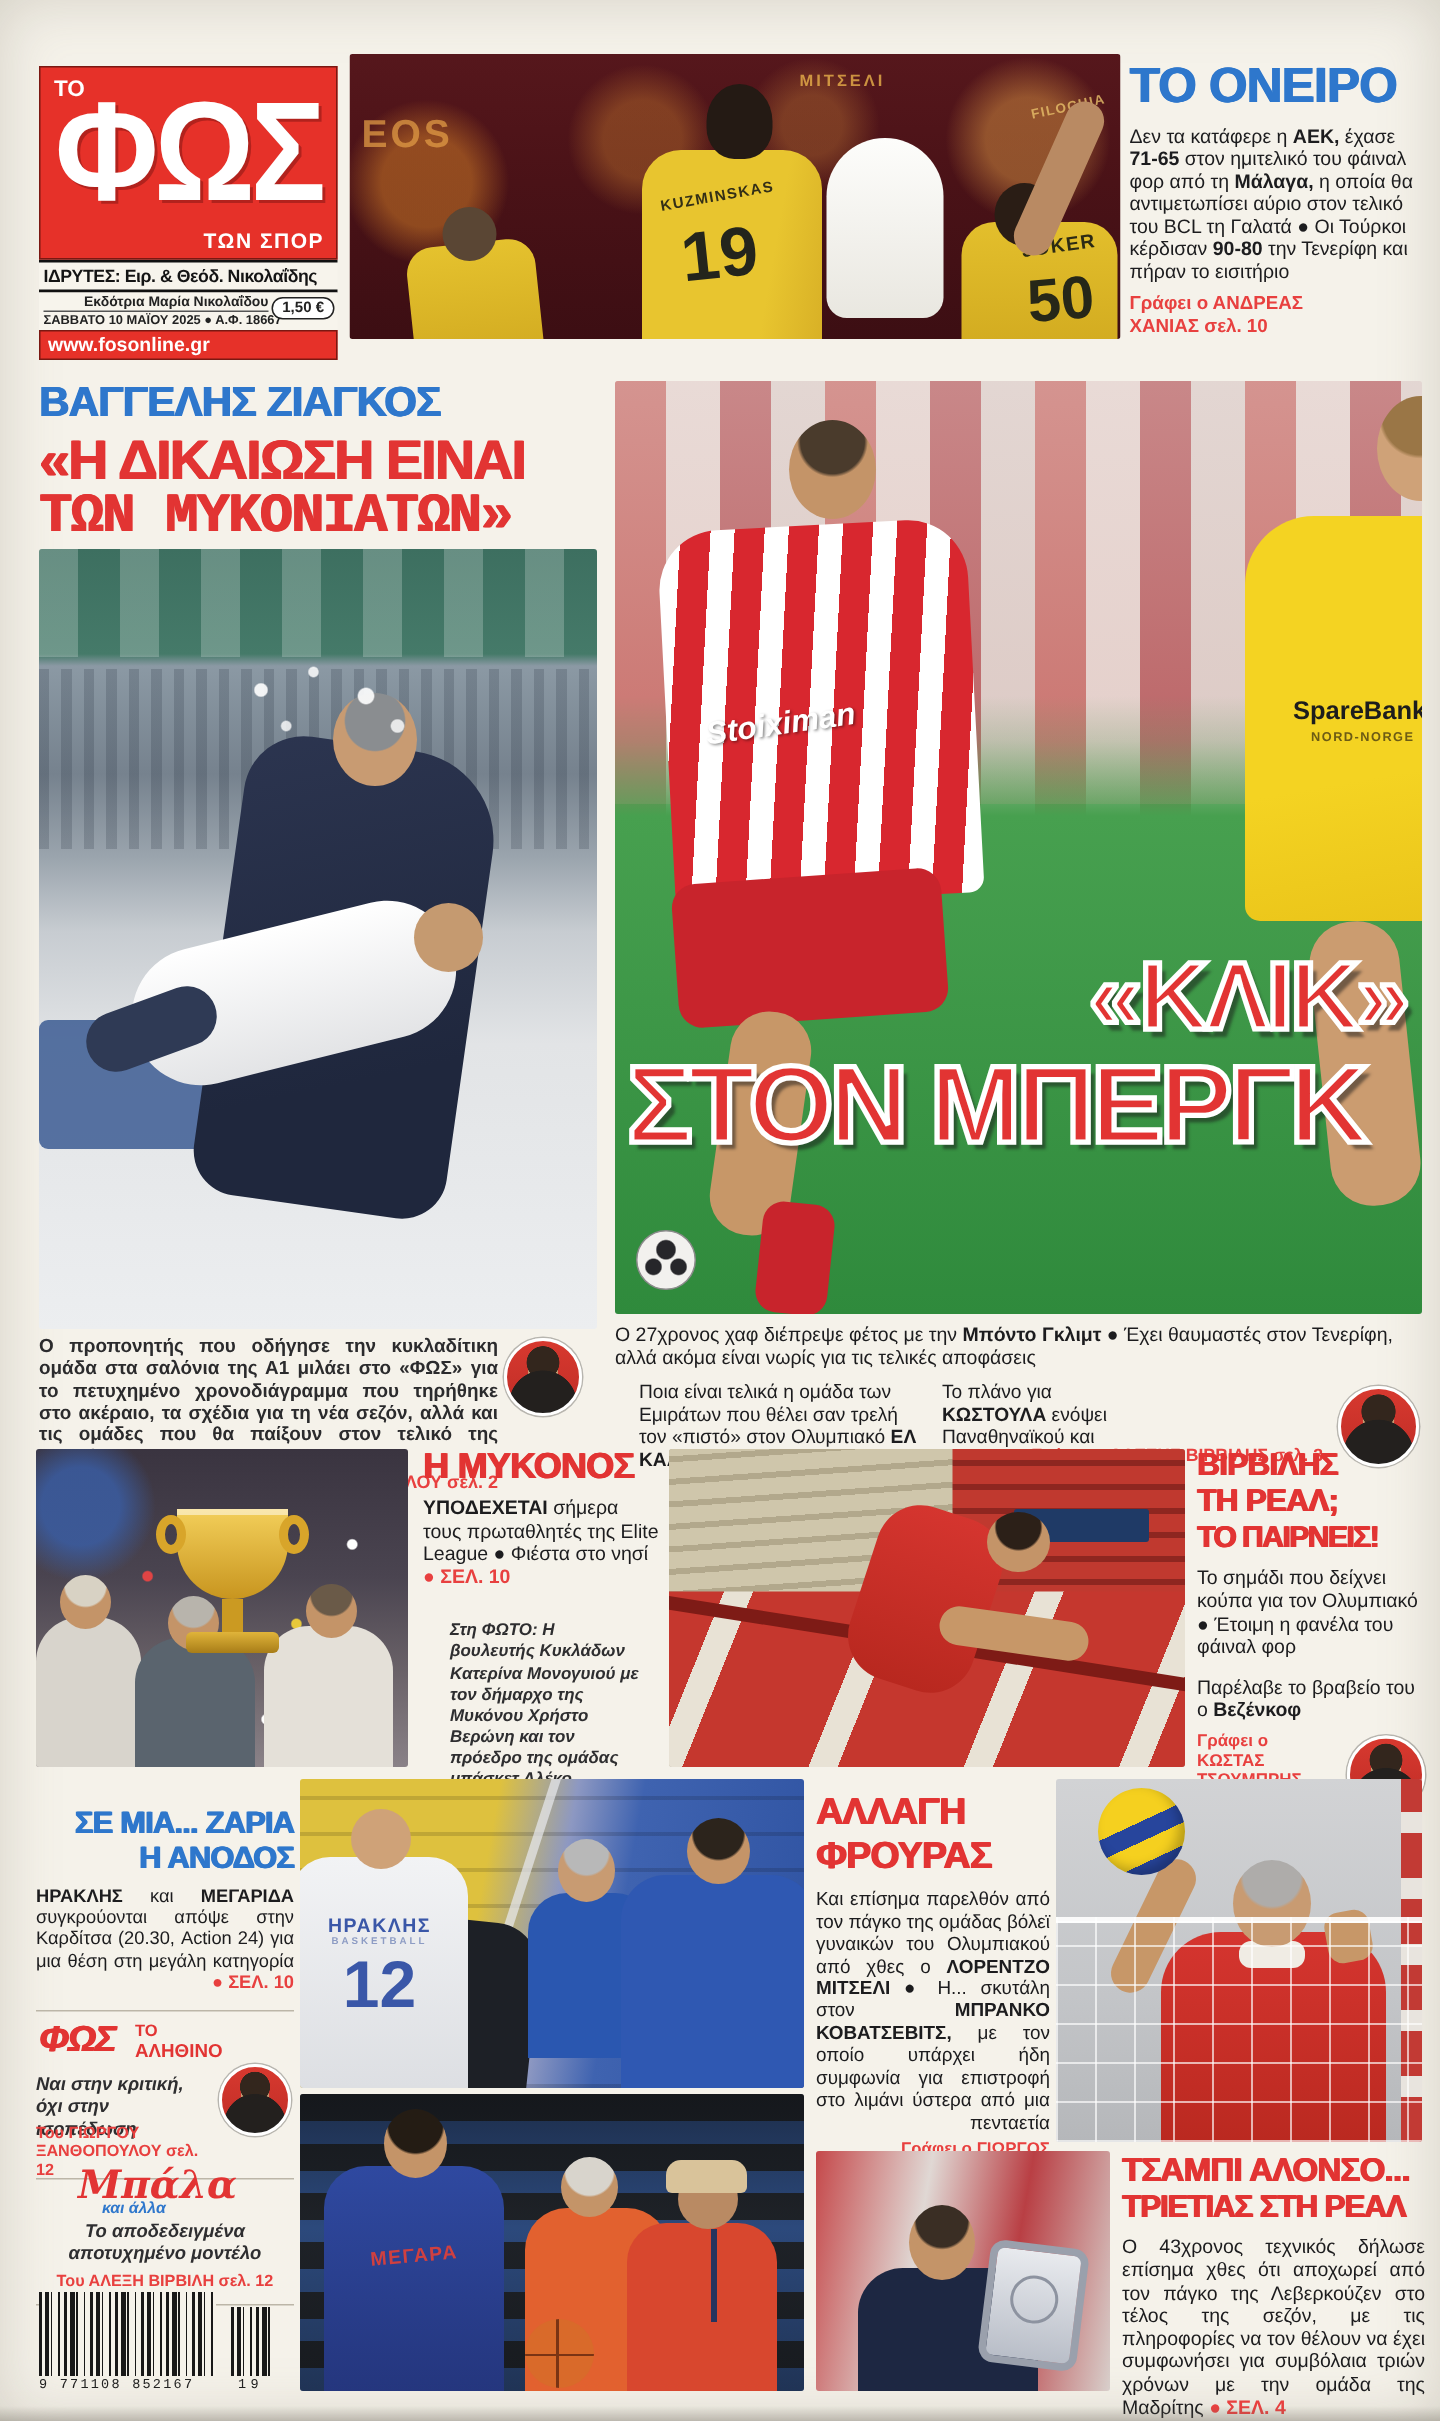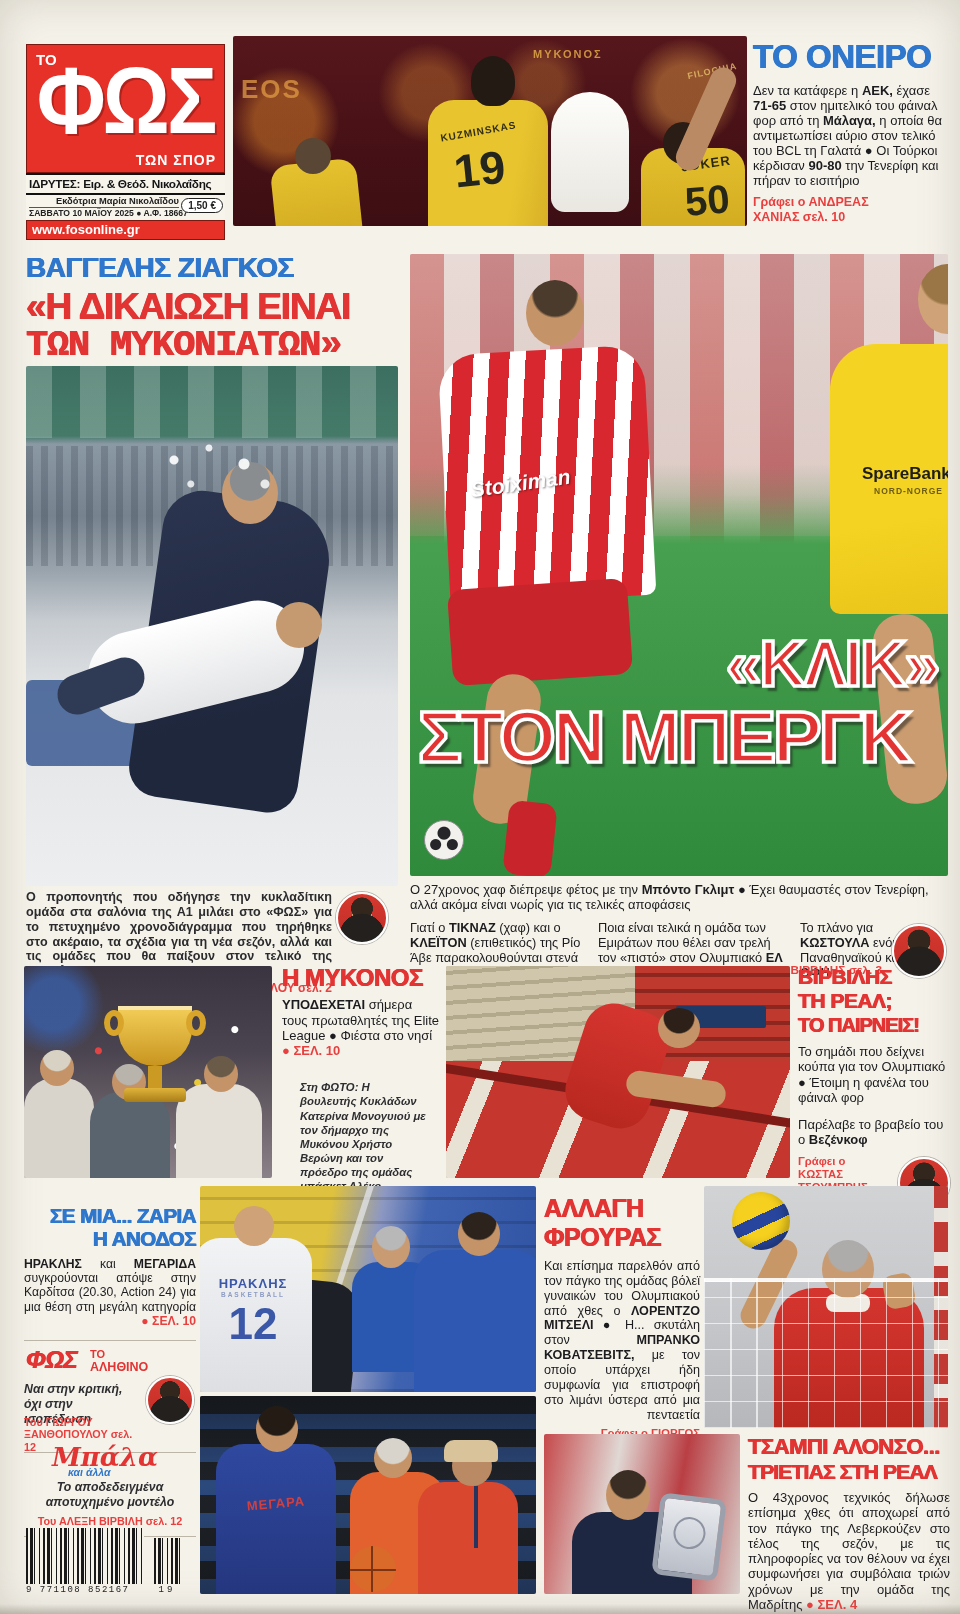--- a/index.html
+++ b/index.html
@@ -53,21 +53,21 @@
     <div class="mh-red" style="color:#fff;font-weight:700;font-size:13px;padding:1px 0 2px 5px;border:1px solid #7a1812;">www.fosonline.gr</div>
   </div>
 
   <div class="photo" style="left:233px;top:36px;width:514px;height:190px;background:
         radial-gradient(circle at 10% 45%, rgba(216,130,40,.5) 0 30px, transparent 55px),
         radial-gradient(circle at 38% 30%, rgba(220,140,50,.35) 0 26px, transparent 50px),
         radial-gradient(circle at 60% 25%, rgba(225,150,60,.3) 0 20px, transparent 45px),
         radial-gradient(circle at 88% 30%, rgba(230,160,70,.45) 0 28px, transparent 55px),
         linear-gradient(180deg,#56171c 0,#4a1217 45%,#3c0e13 100%);">
     <div class="jtext" style="left:8px;top:38px;font-size:26px;color:#e09a45;opacity:.75;letter-spacing:2px;">EOS</div>
-    <div class="jtext" style="left:300px;top:12px;font-size:11px;color:#e8b04a;opacity:.8;letter-spacing:2px;">ΜΥΚΟΝΟΣ</div>
+    <div class="jtext" style="left:300px;top:12px;font-size:11px;color:#e8b04a;opacity:.8;letter-spacing:2px;">ΜΙΤΣΕΛΙ</div>
     <div class="jtext" style="right:10px;top:30px;font-size:9px;color:#e8c06a;opacity:.8;transform:rotate(-12deg);letter-spacing:1px;">FILOCHIA</div>
 
     <div style="position:absolute;left:40px;bottom:-6px;width:86px;height:70px;border-radius:18px 18px 0 0;background:linear-gradient(#e5c22e,#d4ad22);transform:rotate(-6deg);"></div>
     <div style="position:absolute;left:62px;bottom:52px;width:36px;height:36px;border-radius:50%;background:#5a4634;"></div>
 
     <div style="position:absolute;left:195px;bottom:-4px;width:120px;height:130px;border-radius:26px 26px 0 0;background:linear-gradient(100deg,#e8c52f 0 70%,#d8b026);">
       <span class="jtext" style="left:12px;top:26px;font-size:10px;color:#332f16;transform:rotate(-10deg);letter-spacing:1px;">KUZMINSKAS</span>
       <span class="jtext" style="left:26px;top:42px;font-size:46px;color:#24251c;transform:rotate(-6deg);">19</span>
     </div>
     <div style="position:absolute;left:238px;bottom:120px;width:44px;height:50px;border-radius:50% 50% 42% 42%;background:#241a14;"></div>
@@ -148,21 +148,20 @@
          radial-gradient(circle at 72% 62%,#26262a 0 5px,transparent 6px),
          #f2f1ee;"></div>
 
     <div class="hl red fat stroke" style="position:absolute;right:10px;top:378px;font-size:64px;letter-spacing:-2px;">«ΚΛΙΚ»</div>
     <div class="hl red fat stroke" style="position:absolute;left:8px;top:446px;font-size:73px;letter-spacing:-3px;white-space:nowrap;">ΣΤΟΝ ΜΠΕΡΓΚ</div>
   </div>
 
   <div class="abs" style="left:410px;top:882px;width:538px;">
     <div class="bd" style="font-size:13px;line-height:1.16;"><span class="seg-n">Ο 27χρονος χαφ διέπρεψε φέτος με την </span><span class="seg-b">Μπόντο Γκλιμτ</span><span class="seg-n"> ● Έχει θαυμαστές στον Τενερίφη, αλλά ακόμα είναι νωρίς για τις τελικές αποφάσεις</span></div>
     <div style="display:flex;margin-top:9px;">
-      <div class="bd" style="width:172px;font-size:12.8px;"><span class="seg-n">Γιατί ο </span><span class="seg-b">ΤΙΚΝΑΖ</span><span class="seg-n"> (χαφ) και ο </span><span class="seg-b">ΚΛΕΪΤΟΝ</span><span class="seg-n"> (επιθετικός) της Ρίο Άβε παρακολουθούνται στενά</span></div>
       <div class="bd" style="width:186px;margin-left:16px;font-size:12.8px;"><span class="seg-n">Ποια είναι τελικά η ομάδα των Εμιράτων που θέλει σαν τρελή τον «πιστό» στον Ολυμπιακό </span><span class="seg-b">ΕΛ ΚΑΑΜΠΙ</span></div>
       <div class="bd" style="width:112px;margin-left:16px;font-size:12.8px;"><span class="seg-n">Το πλάνο για </span><span class="seg-b">ΚΩΣΤΟΥΛΑ</span><span class="seg-n"> ενόψει Παναθηναϊκού και </span><span class="seg-b">ΟΦΗ</span></div>
     </div>
     <div class="byline" style="position:absolute;right:66px;top:82px;font-size:11.8px;">Γράφει ο ΑΛΕΞΗΣ ΒΙΡΒΙΛΗΣ σελ. 3</div>
     <div class="avatar" style="right:2px;top:42px;width:54px;height:54px;"></div>
   </div>
 
   <div class="photo" style="left:24px;top:966px;width:248px;height:212px;background:
        radial-gradient(circle at 12% 18%,rgba(58,95,168,.8) 0 26px,transparent 50px),
        linear-gradient(180deg,#3a3440 0,#4a4450 40%,#6a6268 70%,#8a8288 100%);">

